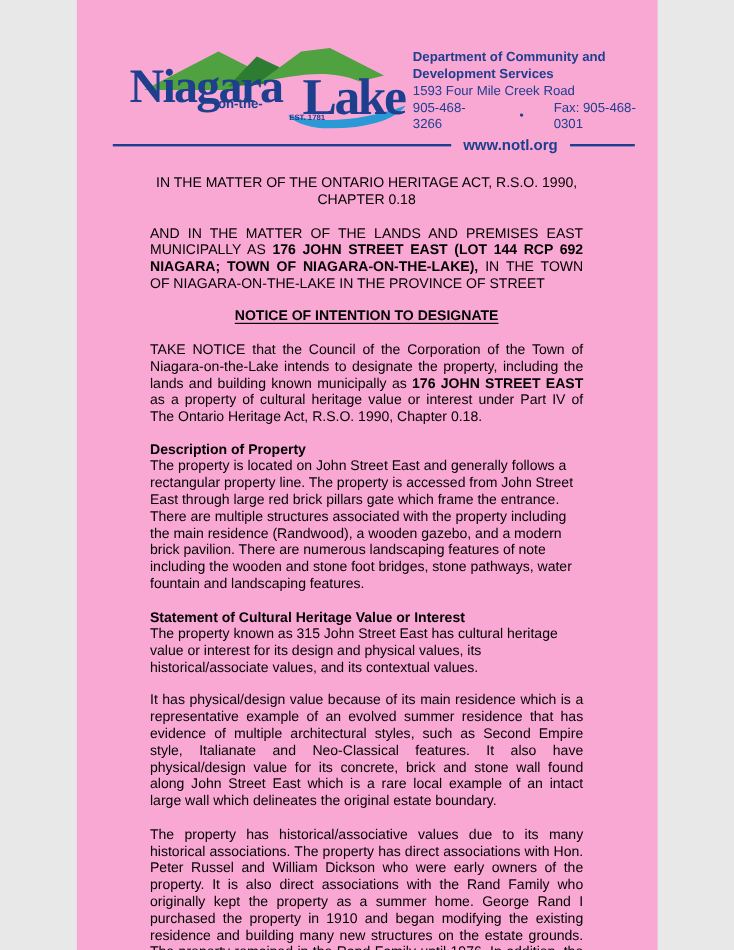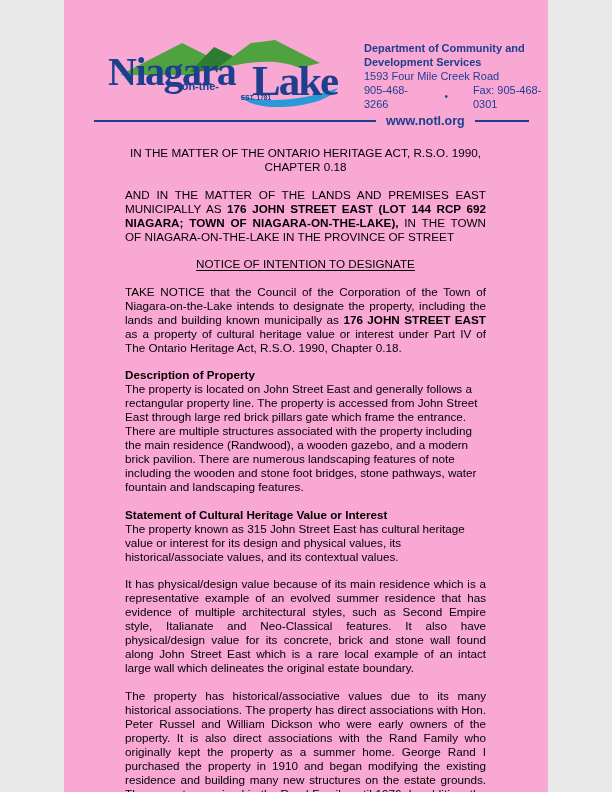--- a/index.html
+++ b/index.html
@@ -4,39 +4,39 @@
 <style>
   html,body{margin:0;padding:0;background:#e8e8e8;}
   .page{
     width:484px;height:792px;margin:0 auto;background:#f9a8d4;
     font-family:"Liberation Sans",sans-serif;color:#000;
     position:relative;overflow:hidden;box-sizing:border-box;
   }
   
   .header{display:flex;align-items:flex-start;padding:37px 0 0 40px;}
   .logo{width:237px;height:70px;flex:0 0 auto;}
-  .dept{margin-left:23px;padding-top:4px;font-size:11px;line-height:14px;color:#1e3e8e;}
+  .dept{margin-left:3px;padding-top:4px;font-size:11px;line-height:14px;color:#1e3e8e;}
   .dept .dept-name{font-weight:bold;}
   .phone-row{display:flex;align-items:center;gap:16px;}
   .phone-row .dot{margin:0 9px;font-size:10px;}
   
   .web-row{display:flex;align-items:center;margin:3px 19px 0 30px;}
   .rule{border-top:2px solid #1e3e8e;height:0;}
   .rule-left{width:282px;}
   .rule-right{flex:1;}
   .site{font-weight:bold;font-size:12.5px;color:#1e3e8e;margin:0 10px;white-space:nowrap;}
   
   .docbody{margin:18px 62px 4px 61px;font-size:11.7px;line-height:14px;}
   .docbody p{margin:0 0 13.5px 0;}
   .center{text-align:center;}
   .just{text-align:justify;}
   .left{text-align:left;}
   .m0{margin-bottom:0 !important;}
   .h{font-weight:bold;margin-bottom:0 !important;}
-  .underline{text-decoration:underline;text-underline-offset:2px;font-weight:normal;}
+  .underline{text-decoration:underline;text-underline-offset:2px;font-weight:bold;}
 </style>
 </head>
 <body>
 
 <div class="page">
 
   <div class="header">
     <div class="logo">
       <svg width="237" height="70" viewBox="0 0 237 70">
 

